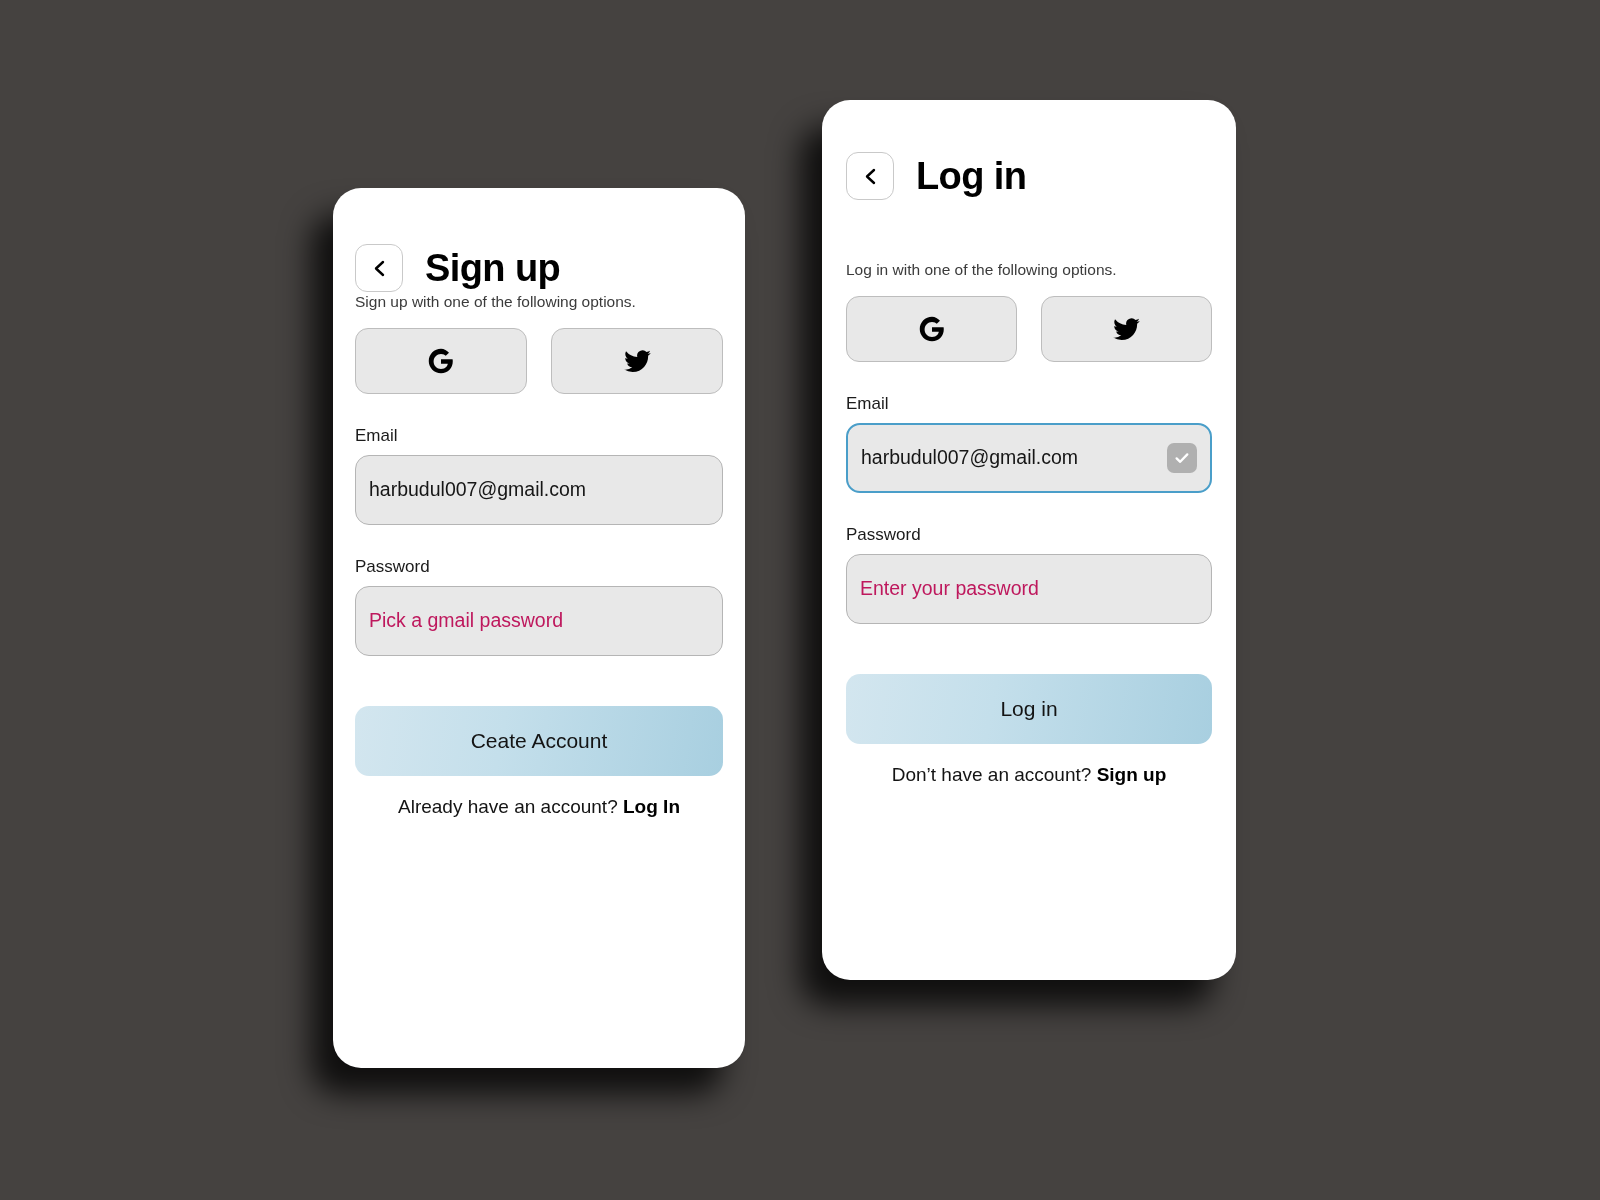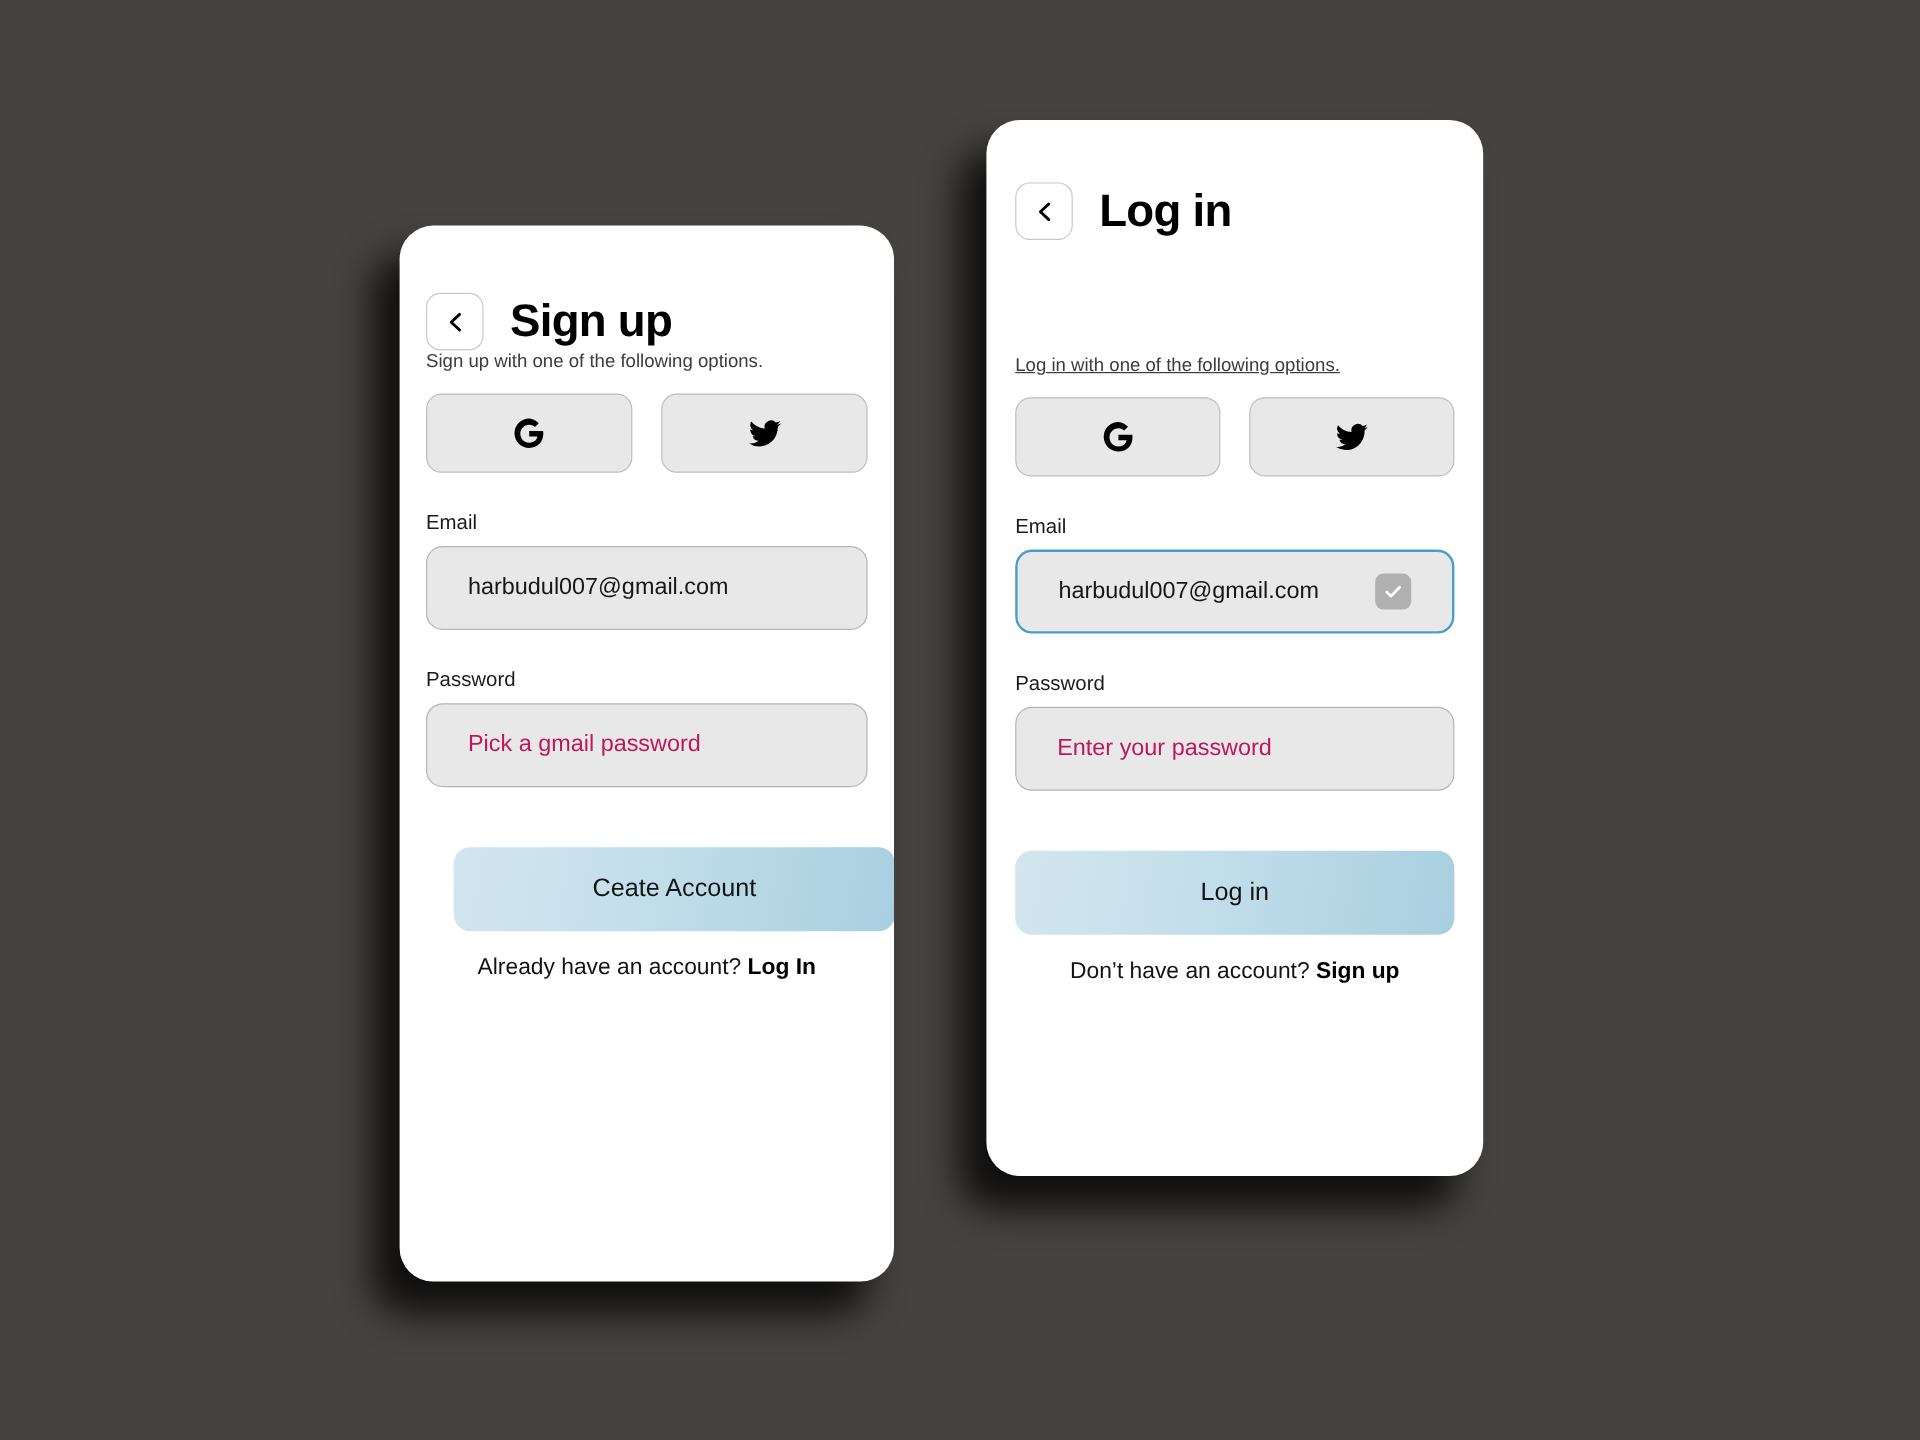--- a/index.html
+++ b/index.html
@@ -74,21 +74,21 @@
     white-space: nowrap;
   }
 
   
   .subtitle {
     font-size: 15.5px;
     color: #3b3b3b;
     line-height: 1.3;
   }
   .signup-sub { }
-  .login-sub  { margin-top: 95px; text-decoration: underline; }
+  .login-sub  { margin-top: 60px; }
 
   
   .social-row {
     display: flex;
     gap: 24px;
     margin-top: 16px;
   }
   .social-btn {
     flex: 1;
     height: 66px;
@@ -114,21 +114,21 @@
     line-height: 1.1;
   }
   .field-box {
     position: relative;
     height: 70px;
     background: #e8e8e8;
     border: 1.6px solid #b5b5b5;
     border-radius: 14px;
     display: flex;
     align-items: center;
-    padding: 0 34px;
+    padding: 0 13px;
     box-sizing: border-box;
     cursor: text;
   }
   .field-box.focused {
     border: 2.4px solid #4a9ec9;
   }
   .field-value {
     font-size: 19.5px;
     color: #161616;
     line-height: 1.1;
@@ -157,21 +157,21 @@
     height: 70px;
     border: none;
     border-radius: 14px;
     background: linear-gradient(100deg, #d3e6ef 0%, #c4dfeb 40%, #a8cfe0 100%);
     font-family: "Liberation Sans", sans-serif;
     font-size: 21px;
     color: #141414;
     cursor: pointer;
     box-sizing: border-box;
   }
-  .signup-cta { margin-top: 50px; margin-left: 23px; }
+  .signup-cta { margin-top: 50px; }
   .login-cta  { margin-top: 50px; }
 
   
   .card-footer {
     margin-top: 20px;
     text-align: center;
     font-size: 19px;
     color: #141414;
     line-height: 1.2;
   }

